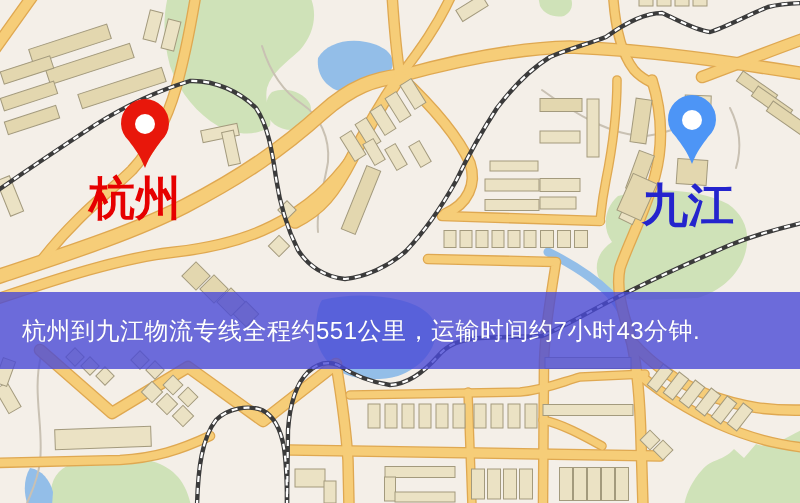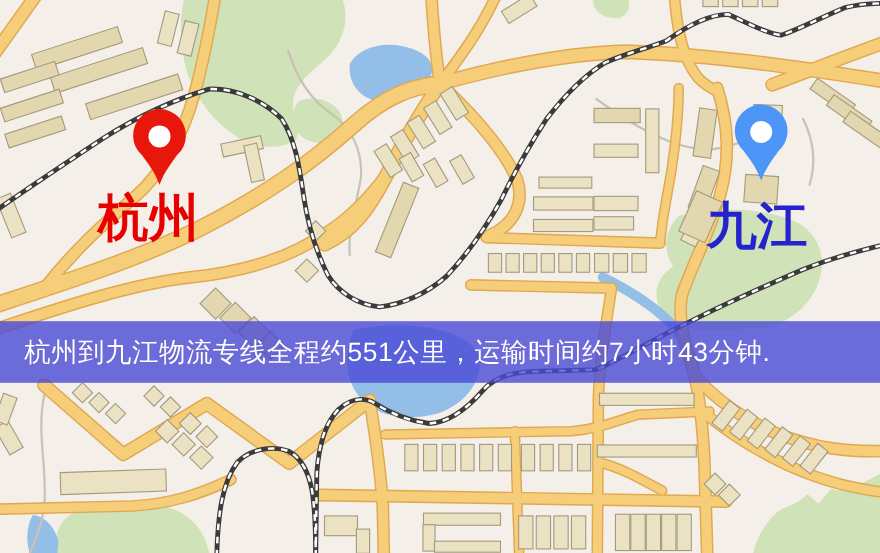--- a/index.html
+++ b/index.html
@@ -208,16 +208,16 @@
         <circle cx="145" cy="124" r="10" fill="#ffffff"></circle>
       </g>
       <g>
         <path d="M 692 164 C 687 151 681 144 676 137 A 24 24 0 1 1 708 137 C 703 144 697 151 692 164 Z" fill="#4d95f6"></path>
         <circle cx="692" cy="120" r="10" fill="#ffffff"></circle>
       </g>
       <text x="135" y="214" text-anchor="middle" font-size="46" font-weight="bold" fill="#e60000" font-family="&quot;Liberation Serif&quot;,&quot;DejaVu Serif&quot;,serif">杭州</text>
       <text x="688" y="221" text-anchor="middle" font-size="46" font-weight="bold" fill="#2424cd" font-family="&quot;Liberation Serif&quot;,&quot;DejaVu Serif&quot;,serif">九江</text>
     </svg>
 
-  <div class="banner" id="banner" style="top: 292px; height: 56px; background: rgba(74, 74, 214, 0.8); color: rgb(255, 255, 255);">
+  <div class="banner" id="banner" style="top: 292px; height: 77px; background: rgba(74, 74, 214, 0.8); color: rgb(255, 255, 255);">
     <span class="banner-text">杭州到九江物流专线全程约551公里，运输时间约7小时43分钟.</span>
   </div>
 </div>
 
 </body></html>

